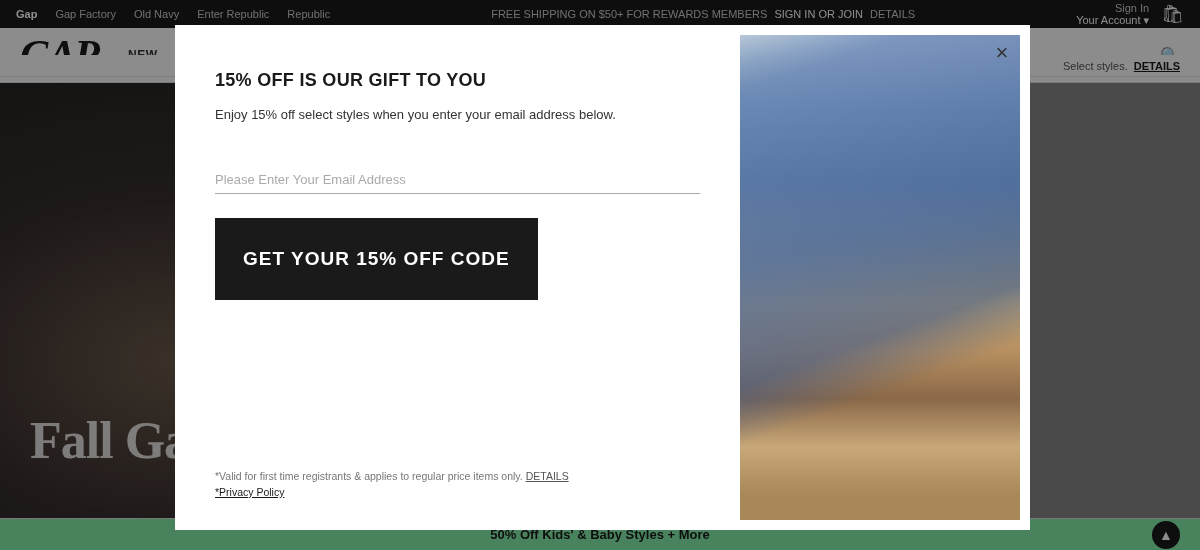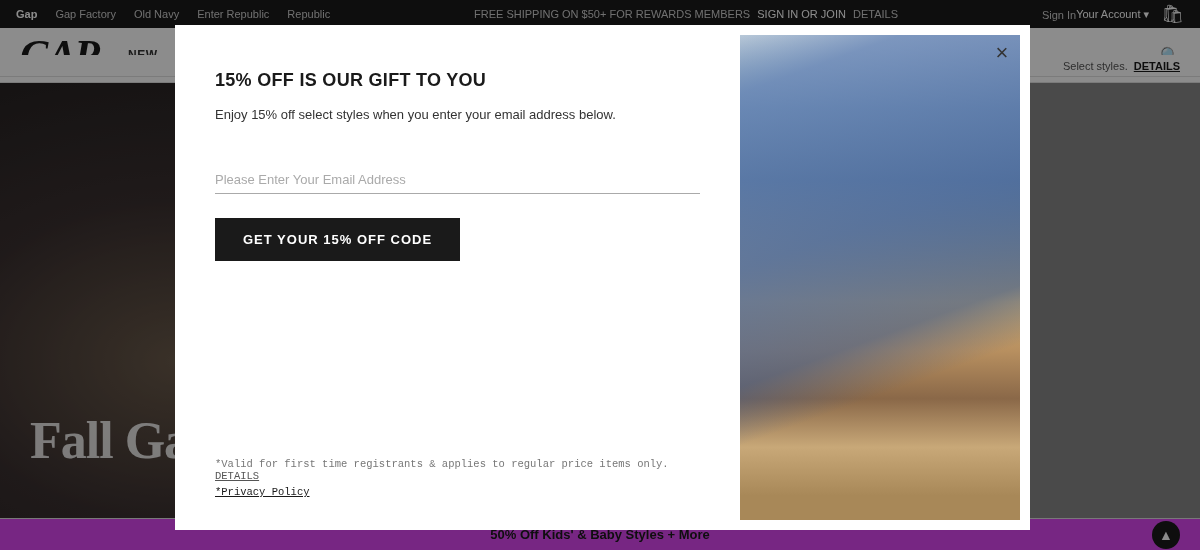--- a/index.html
+++ b/index.html
@@ -57,21 +57,21 @@
     }
     .top-nav-right {
       display: flex;
       align-items: center;
       gap: 12px;
       color: #ccc;
       font-size: 11px;
     }
     .top-nav-right .account-area {
       display: flex;
-      flex-direction: row;
+      flex-direction: column;
       align-items: flex-end;
       font-size: 11px;
     }
     .top-nav-right .account-area .signin-text {
       color: #ccc;
     }
     .top-nav-right .account-area .account-label {
       color: #fff;
       font-size: 11px;
     }
@@ -187,21 +187,21 @@
       height: 473px;
       background: #888;
       z-index: 0;
     }
 
     
     .bottom-banner {
       position: absolute;
       bottom: 0; left: 0; right: 0;
       height: 32px;
-      background: #d946ef;
+      background: #86efac;
       border-top: 1px solid #ddd;
       display: flex;
       align-items: center;
       justify-content: center;
       font-size: 13px;
       font-weight: bold;
       color: #1a1a1a;
       z-index: 2;
     }
     .bottom-banner .chevron-up {
@@ -289,33 +289,32 @@
       background: transparent;
     }
     .modal-email-input::placeholder {
       color: #aaa;
       font-size: 13px;
     }
     .modal-cta-btn {
       background: #1a1a1a;
       color: #fff;
       border: none;
-      padding: 14px 28px;
-      font-size: 13px;
+      padding: 30px 28px;
+      font-size: 19px;
       font-weight: 700;
       letter-spacing: 1px;
       cursor: pointer;
       text-transform: uppercase;
       align-self: flex-start;
       margin-bottom: auto;
     }
     .modal-footer {
       margin-top: auto;
       padding-top: 20px;
-      font-family: Liberation Mono, monospace;
     }
     .modal-footer-text {
       font-size: 10.5px;
       color: #777;
     }
     .modal-footer-text .details-link {
       text-decoration: underline;
       color: #555;
       cursor: pointer;
     }

